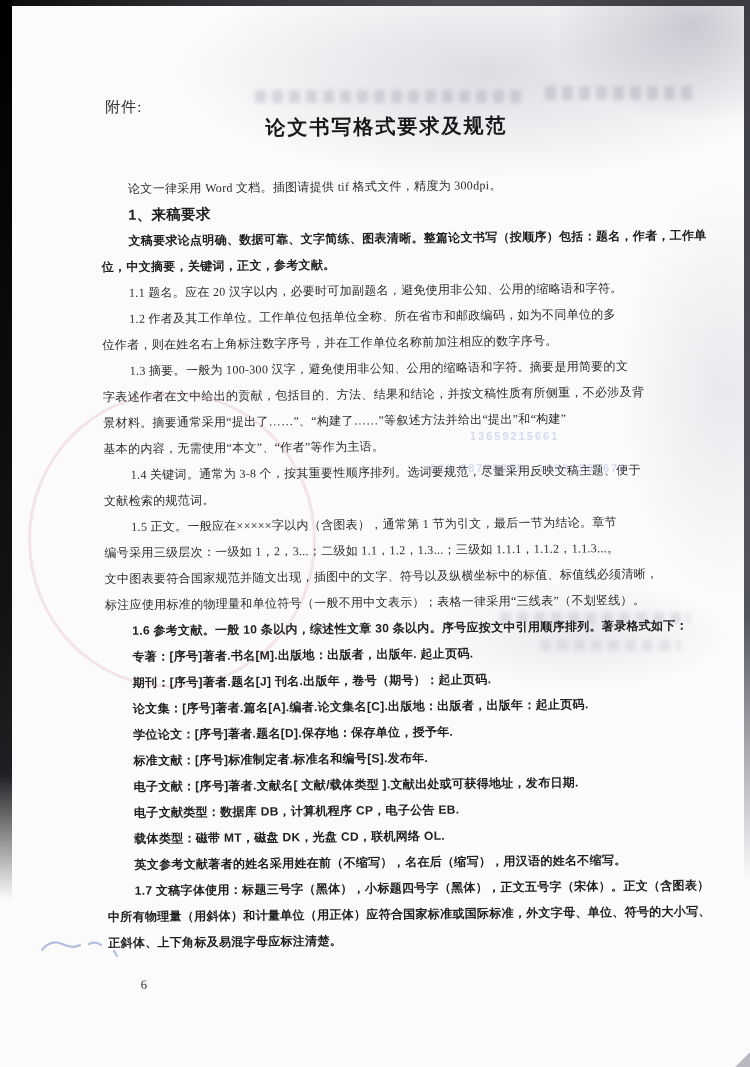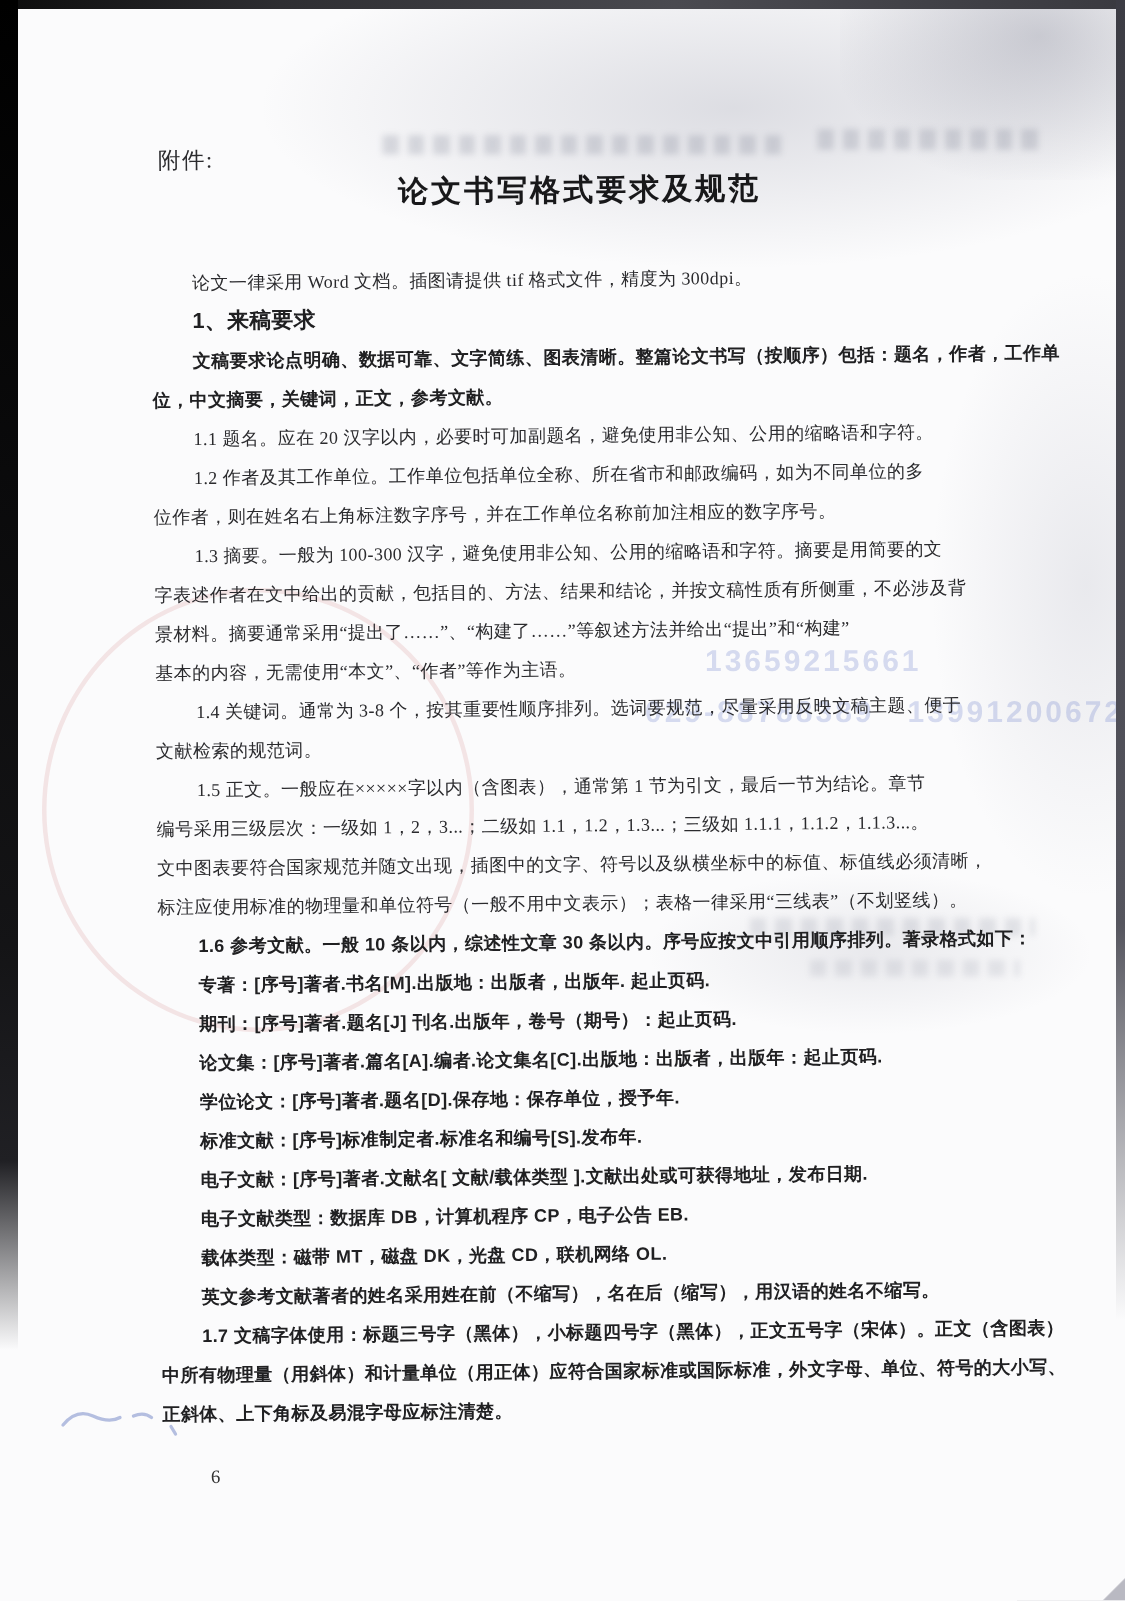--- a/index.html
+++ b/index.html
@@ -31,21 +31,21 @@
     background:linear-gradient(315deg,#b9b9c2 0 10px,rgba(185,185,194,0) 11px);}
   
   .smudge{position:absolute;filter:blur(2px);opacity:.5;pointer-events:none;
     background:repeating-linear-gradient(90deg,rgba(110,115,135,.45) 0 11px,rgba(110,115,135,0) 11px 17px);}
   .smudge.m1{left:255px;top:90px;width:270px;height:13px;}
   .smudge.m2{left:545px;top:86px;width:150px;height:14px;}
   .smudge.m3{left:500px;top:612px;width:190px;height:12px;opacity:.35;}
   .smudge.m4{left:540px;top:640px;width:140px;height:11px;opacity:.3;}
   
   .bleed-num{position:absolute;color:rgba(106,124,200,.26);font-weight:bold;
-    font-family:"Liberation Sans",sans-serif;font-size:20px;letter-spacing:2px;
+    font-family:"Liberation Sans",sans-serif;font-size:11px;letter-spacing:2px;
     filter:blur(.5px);white-space:nowrap;}
   .bleed-num.p1{left:470px;top:430px;}
   .bleed-num.p2{left:430px;top:461px;}
   
   .stamp{position:absolute;left:28px;top:392px;width:282px;height:290px;border-radius:50%;
     border:3px solid rgba(201,92,92,.14);}
   
   .pen{position:absolute;left:36px;top:928px;}
   
   .content{

